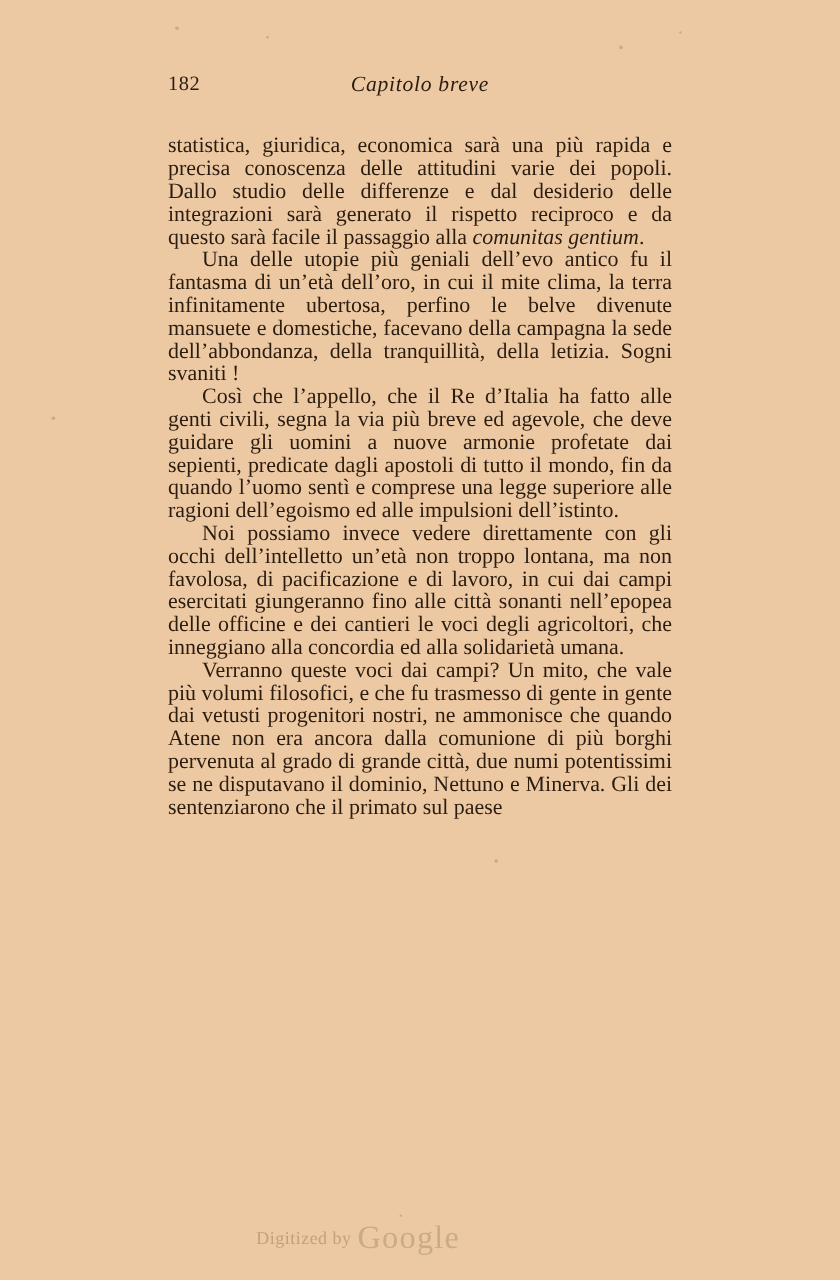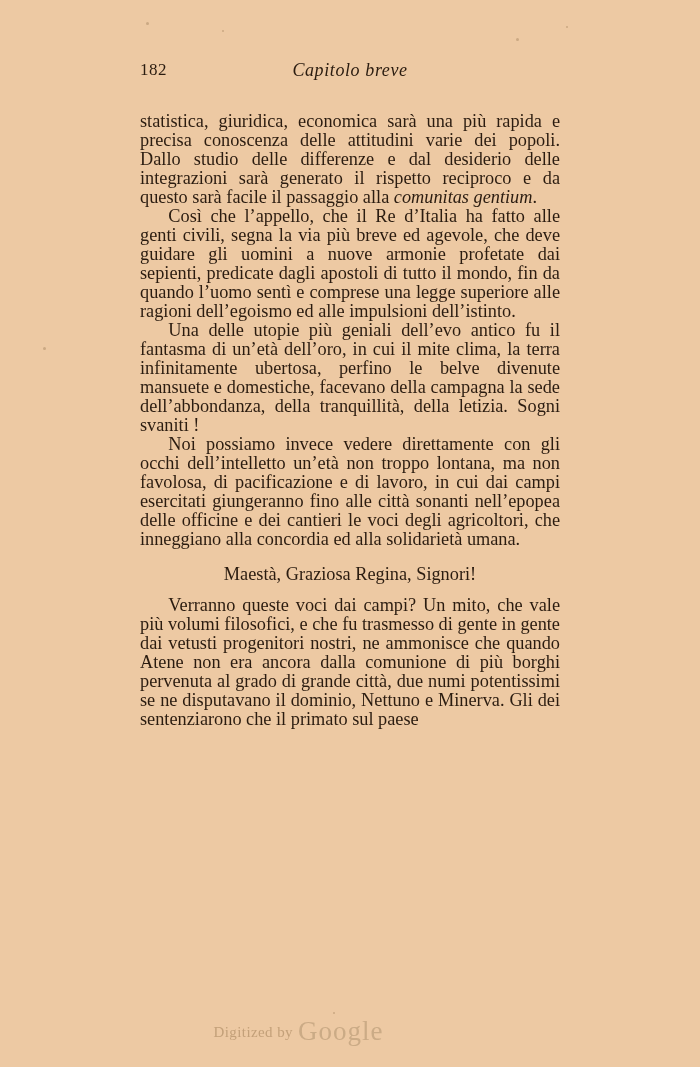--- a/index.html
+++ b/index.html
@@ -114,27 +114,26 @@
 
   <div class="header">
     <span class="folio">182</span>
     <span class="running-title">Capitolo breve</span>
   </div>
 
   <div class="body-text">
 
     <p class="noindent"><span>statistica, giuridica, economica sarà una più rapida e precisa conoscenza delle attitudini varie dei popoli. Dallo studio delle differenze e dal desiderio delle integrazioni sarà generato il rispetto reciproco e da questo sarà facile il passaggio alla </span><i>comunitas gentium</i><span>.</span></p>
 
+    <p>Una delle utopie più geniali dell’evo antico fu il fantasma di un’età dell’oro, in cui il mite clima, la terra infinitamente ubertosa, perfino le belve divenute mansuete e domestiche, facevano della campagna la sede dell’abbondanza, della tranquillità, della letizia. Sogni svaniti !</p>
+
     <p>Così che l’appello, che il Re d’Italia ha fatto alle genti civili, segna la via più breve ed agevole, che deve guidare gli uomini a nuove armonie profetate dai sepienti, predicate dagli apostoli di tutto il mondo, fin da quando l’uomo sentì e comprese una legge superiore alle ragioni dell’egoismo ed alle impulsioni dell’istinto.</p>
-
-    <p>Una delle utopie più geniali dell’evo antico fu il fantasma di un’età dell’oro, in cui il mite clima, la terra infinitamente ubertosa, perfino le belve divenute mansuete e domestiche, facevano della campagna la sede dell’abbondanza, della tranquillità, della letizia. Sogni svaniti !</p>
 
     <p>Noi possiamo invece vedere direttamente con gli occhi dell’intelletto un’età non troppo lontana, ma non favolosa, di pacificazione e di lavoro, in cui dai campi esercitati giungeranno fino alle città sonanti nell’epopea delle officine e dei cantieri le voci degli agricoltori, che inneggiano alla concordia ed alla solidarietà umana.</p>
 
-    <p class="center">Maestà, Graziosa Regina, Signori!</p>
 
     <p>Verranno queste voci dai campi? Un mito, che vale più volumi filosofici, e che fu trasmesso di gente in gente dai vetusti progenitori nostri, ne ammonisce che quando Atene non era ancora dalla comunione di più borghi pervenuta al grado di grande città, due numi potentissimi se ne disputavano il dominio, Nettuno e Minerva. Gli dei sentenziarono che il primato sul paese</p>
 
   </div>
 
   <div class="footer-watermark">
     <span>Digitized by</span><span class="g">Google</span>
   </div>
 
 </div>

